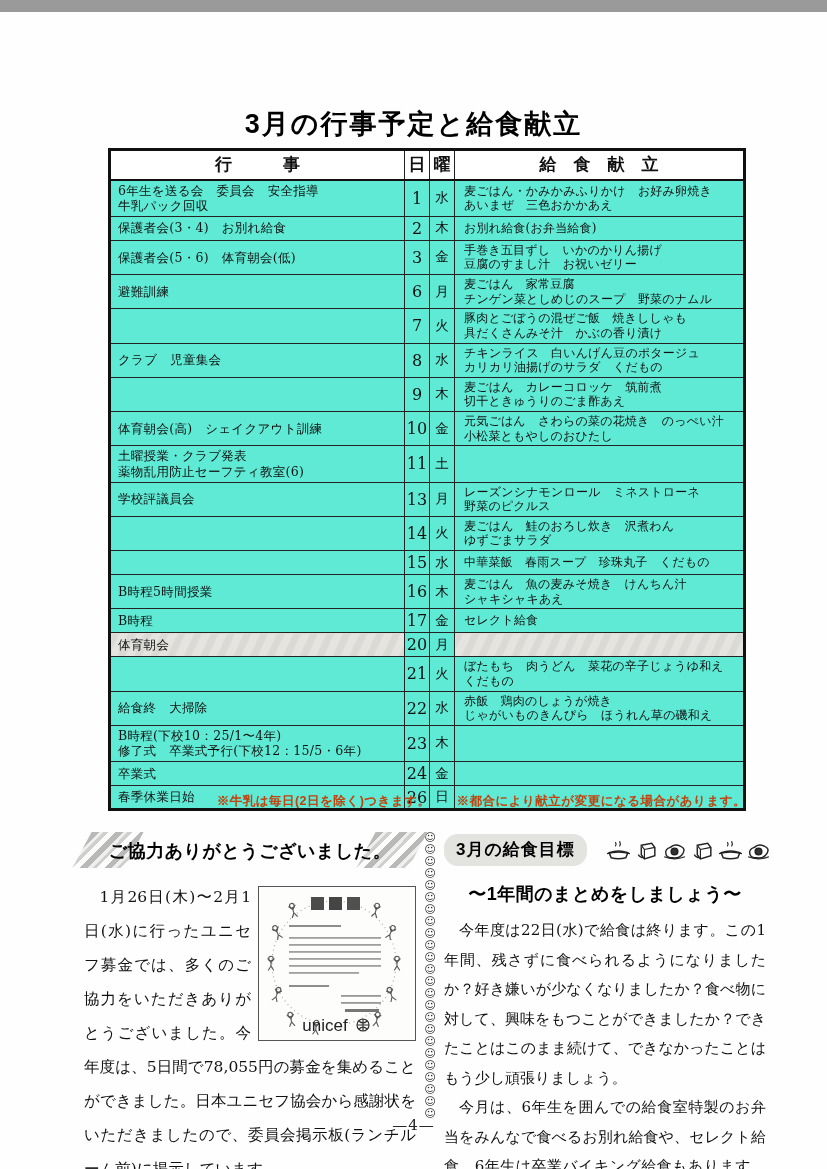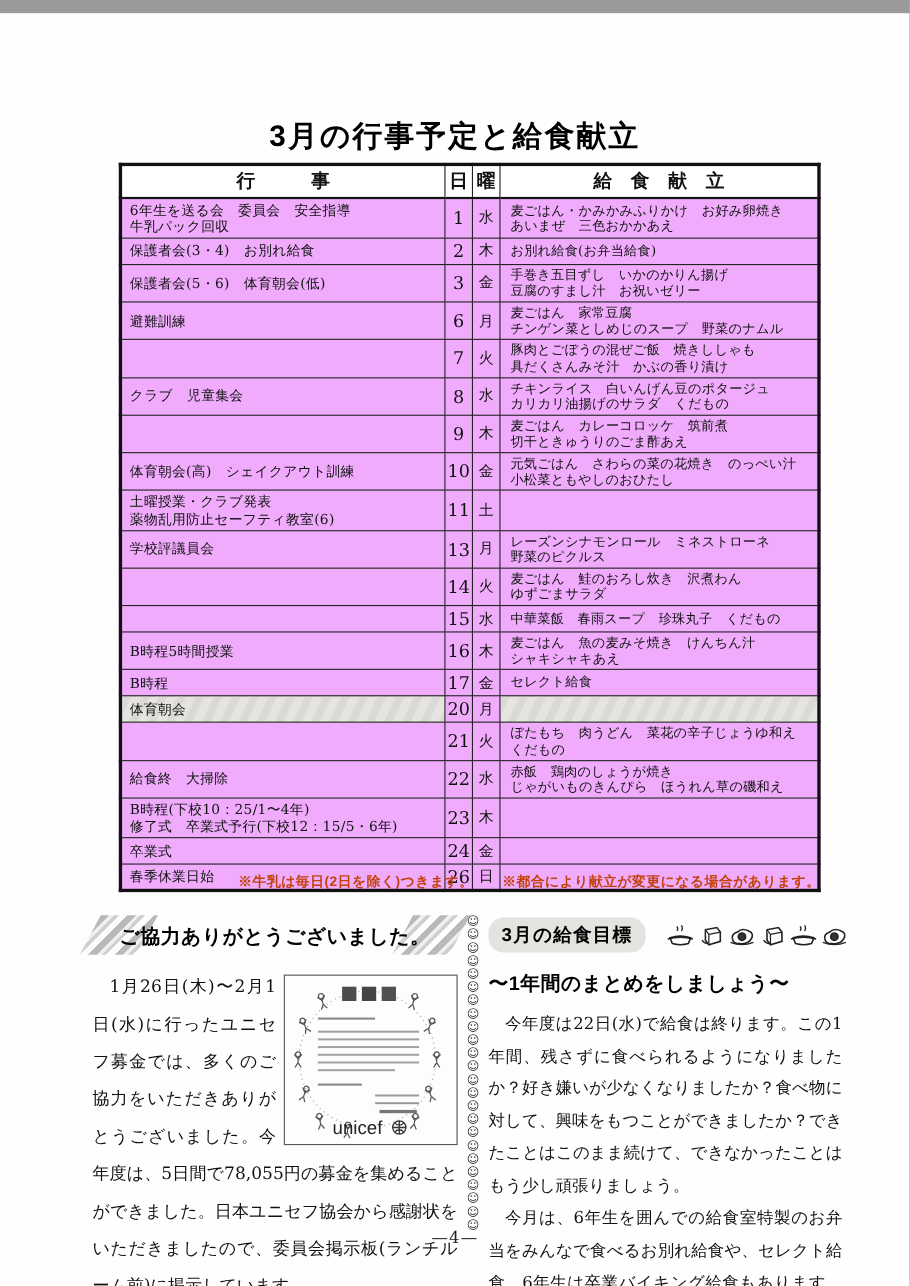--- a/index.html
+++ b/index.html
@@ -10,21 +10,21 @@
     font-family:"DejaVu Serif", serif;
   }
   
   .page-title {
     position:absolute; top:94px; left:0; width:100%;
     text-align:center; font-family:"Liberation Sans", sans-serif;
     font-weight:bold; font-size:27px; letter-spacing:2px; color:#000;
   }
   
   .table-wrap { position:absolute; top:136px; left:108px; width:638px; }
-  table.schedule { width:100%; border-collapse:collapse; table-layout:fixed; background:#f0abfc; }
+  table.schedule { width:100%; border-collapse:collapse; table-layout:fixed; background:#5eead4; }
   table.schedule col.c-event { width:295px; }
   table.schedule col.c-day   { width:25px; }
   table.schedule col.c-wd    { width:25px; }
   table.schedule { border:3px solid #111; }
   table.schedule th, table.schedule td {
     border:1px solid #222; vertical-align:middle; color:#111;
   }
   table.schedule th {
     font-family:"DejaVu Serif", serif; font-weight:bold; font-size:17px;
     height:30px; text-align:center; border-bottom:2px solid #111; background:#fff;
@@ -80,21 +80,21 @@
   
   .goal-header { display:flex; align-items:center; gap:19px; height:40px; }
   .goal-badge {
     background:#e3e3e0; border-radius:14px; padding:4px 12px 5px;
     font-family:"Liberation Sans", sans-serif; font-weight:bold; font-size:17px;
     letter-spacing:1px; color:#000; white-space:nowrap;
   }
   .food-icons { display:flex; align-items:center; gap:3px; }
   .food-icons svg { display:block; }
   .goal-subtitle {
-    margin-top:12px; font-family:"Liberation Sans", sans-serif;
+    margin-top:12px; text-align:center; font-family:"Liberation Sans", sans-serif;
     font-weight:bold; font-size:18px; letter-spacing:0.5px; color:#000;
   }
   .goal-body { margin-top:10px; font-size:15px; line-height:29.5px; text-align:justify; color:#111; }
   .goal-body p { text-indent:1em; }
   
   .page-number {
     position:absolute; top:1104px; left:0; width:100%; text-align:center;
     font-size:15px; letter-spacing:1px; color:#222;
   }
   .defs-hidden { position:absolute; width:0; height:0; overflow:hidden; }

